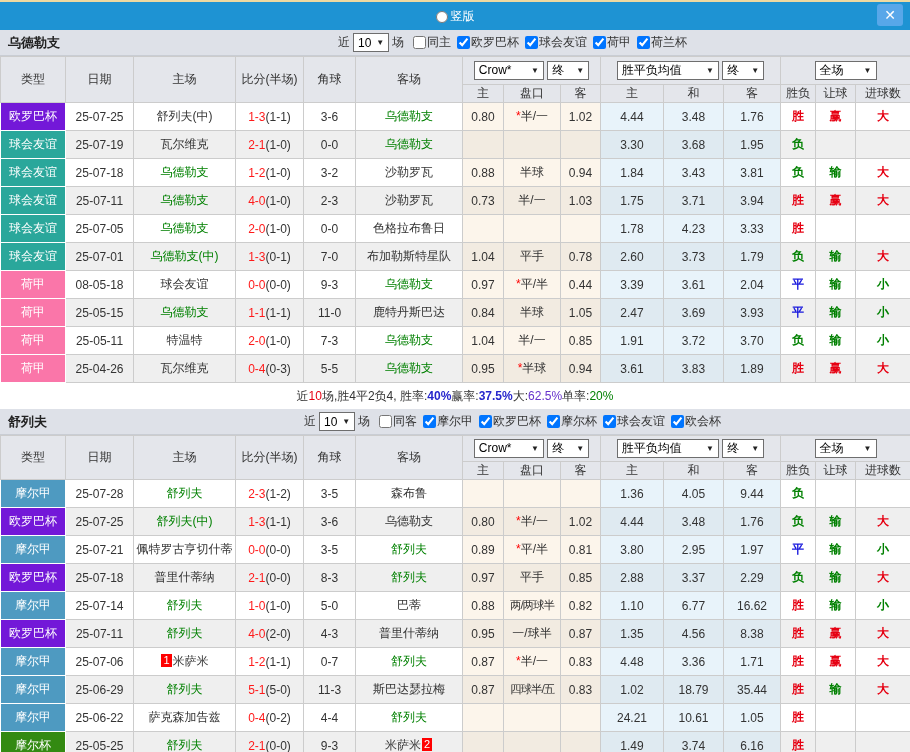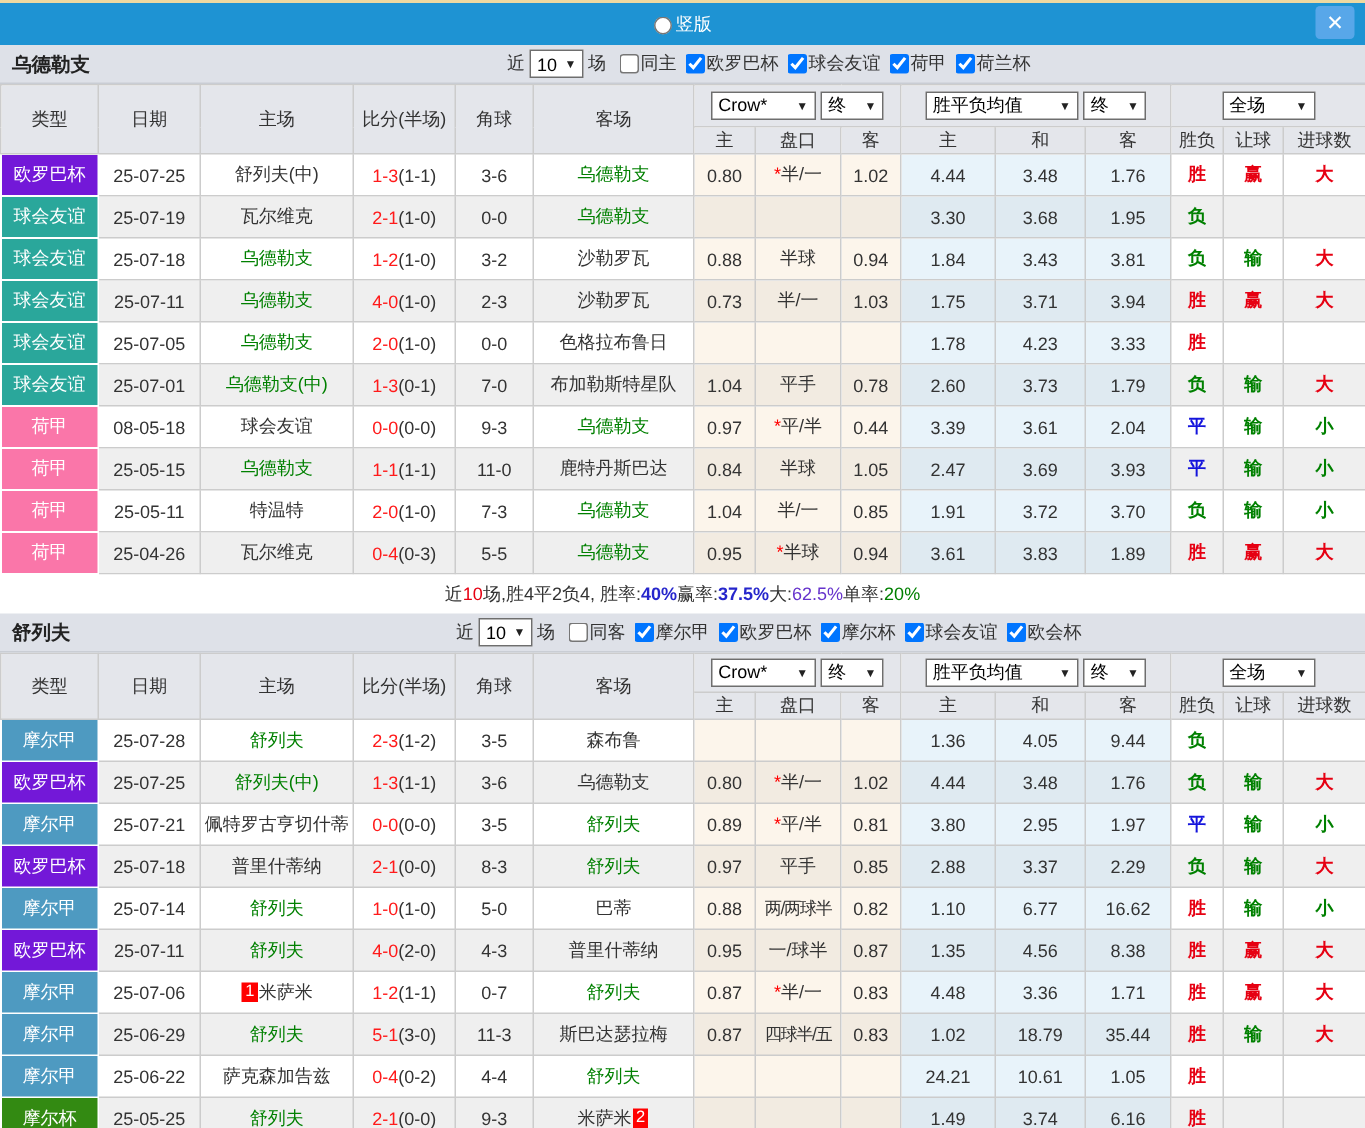--- a/index.html
+++ b/index.html
@@ -566,21 +566,21 @@
             <td class="blue">3.36</td>
             <td class="blue">1.71</td>
             <td><span class="c-r">胜</span></td>
             <td><span class="c-r">赢</span></td>
             <td><span class="c-r">大</span></td>
           </tr>
           <tr>
             <td class="type" style="background: rgb(78, 154, 193);">摩尔甲</td>
             <td>25-06-29</td>
             <td><span class="green">舒列夫</span></td>
-            <td><span class="ft">5-1</span><span class="ht">(3-0)</span></td>
+            <td><span class="ft">5-1</span><span class="ht">(5-0)</span></td>
             <td>11-3</td>
             <td><span>斯巴达瑟拉梅</span></td>
             <td class="cream">0.87</td>
             <td class="cream"><span class="tight">四球半/五</span></td>
             <td class="cream">0.83</td>
             <td class="blue">1.02</td>
             <td class="blue">18.79</td>
             <td class="blue">35.44</td>
             <td><span class="c-r">胜</span></td>
             <td><span class="c-g">输</span></td>

